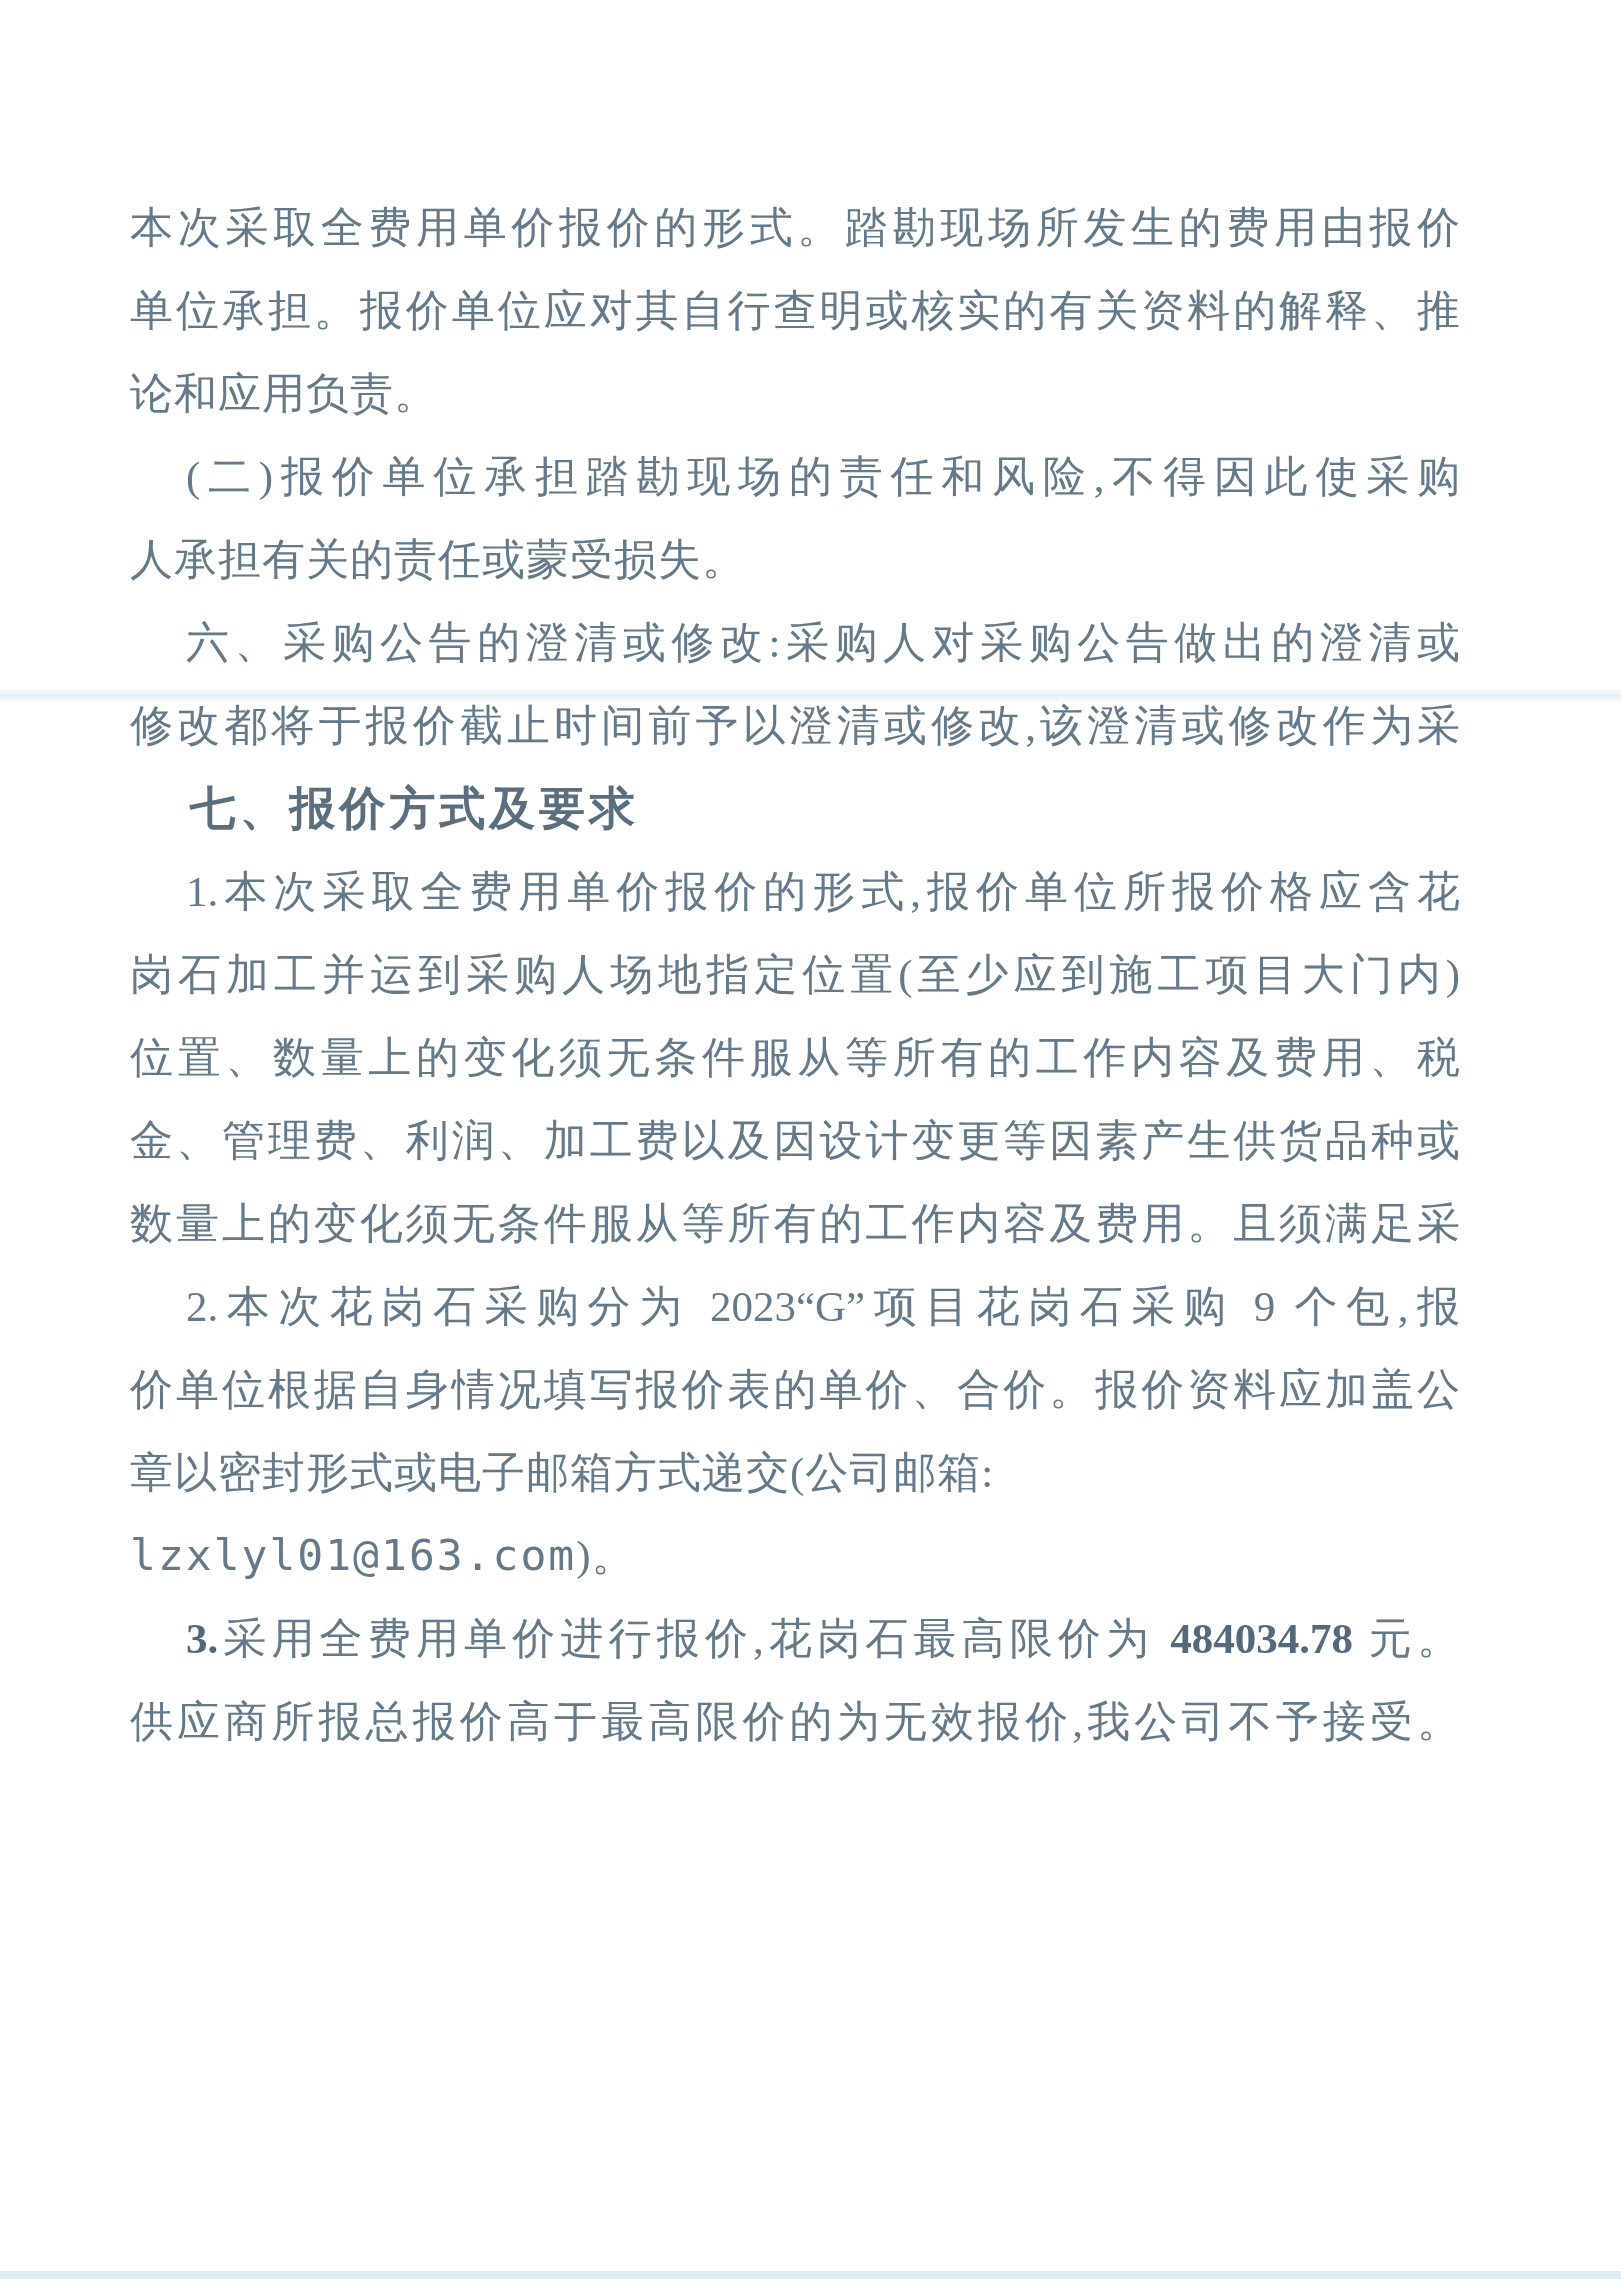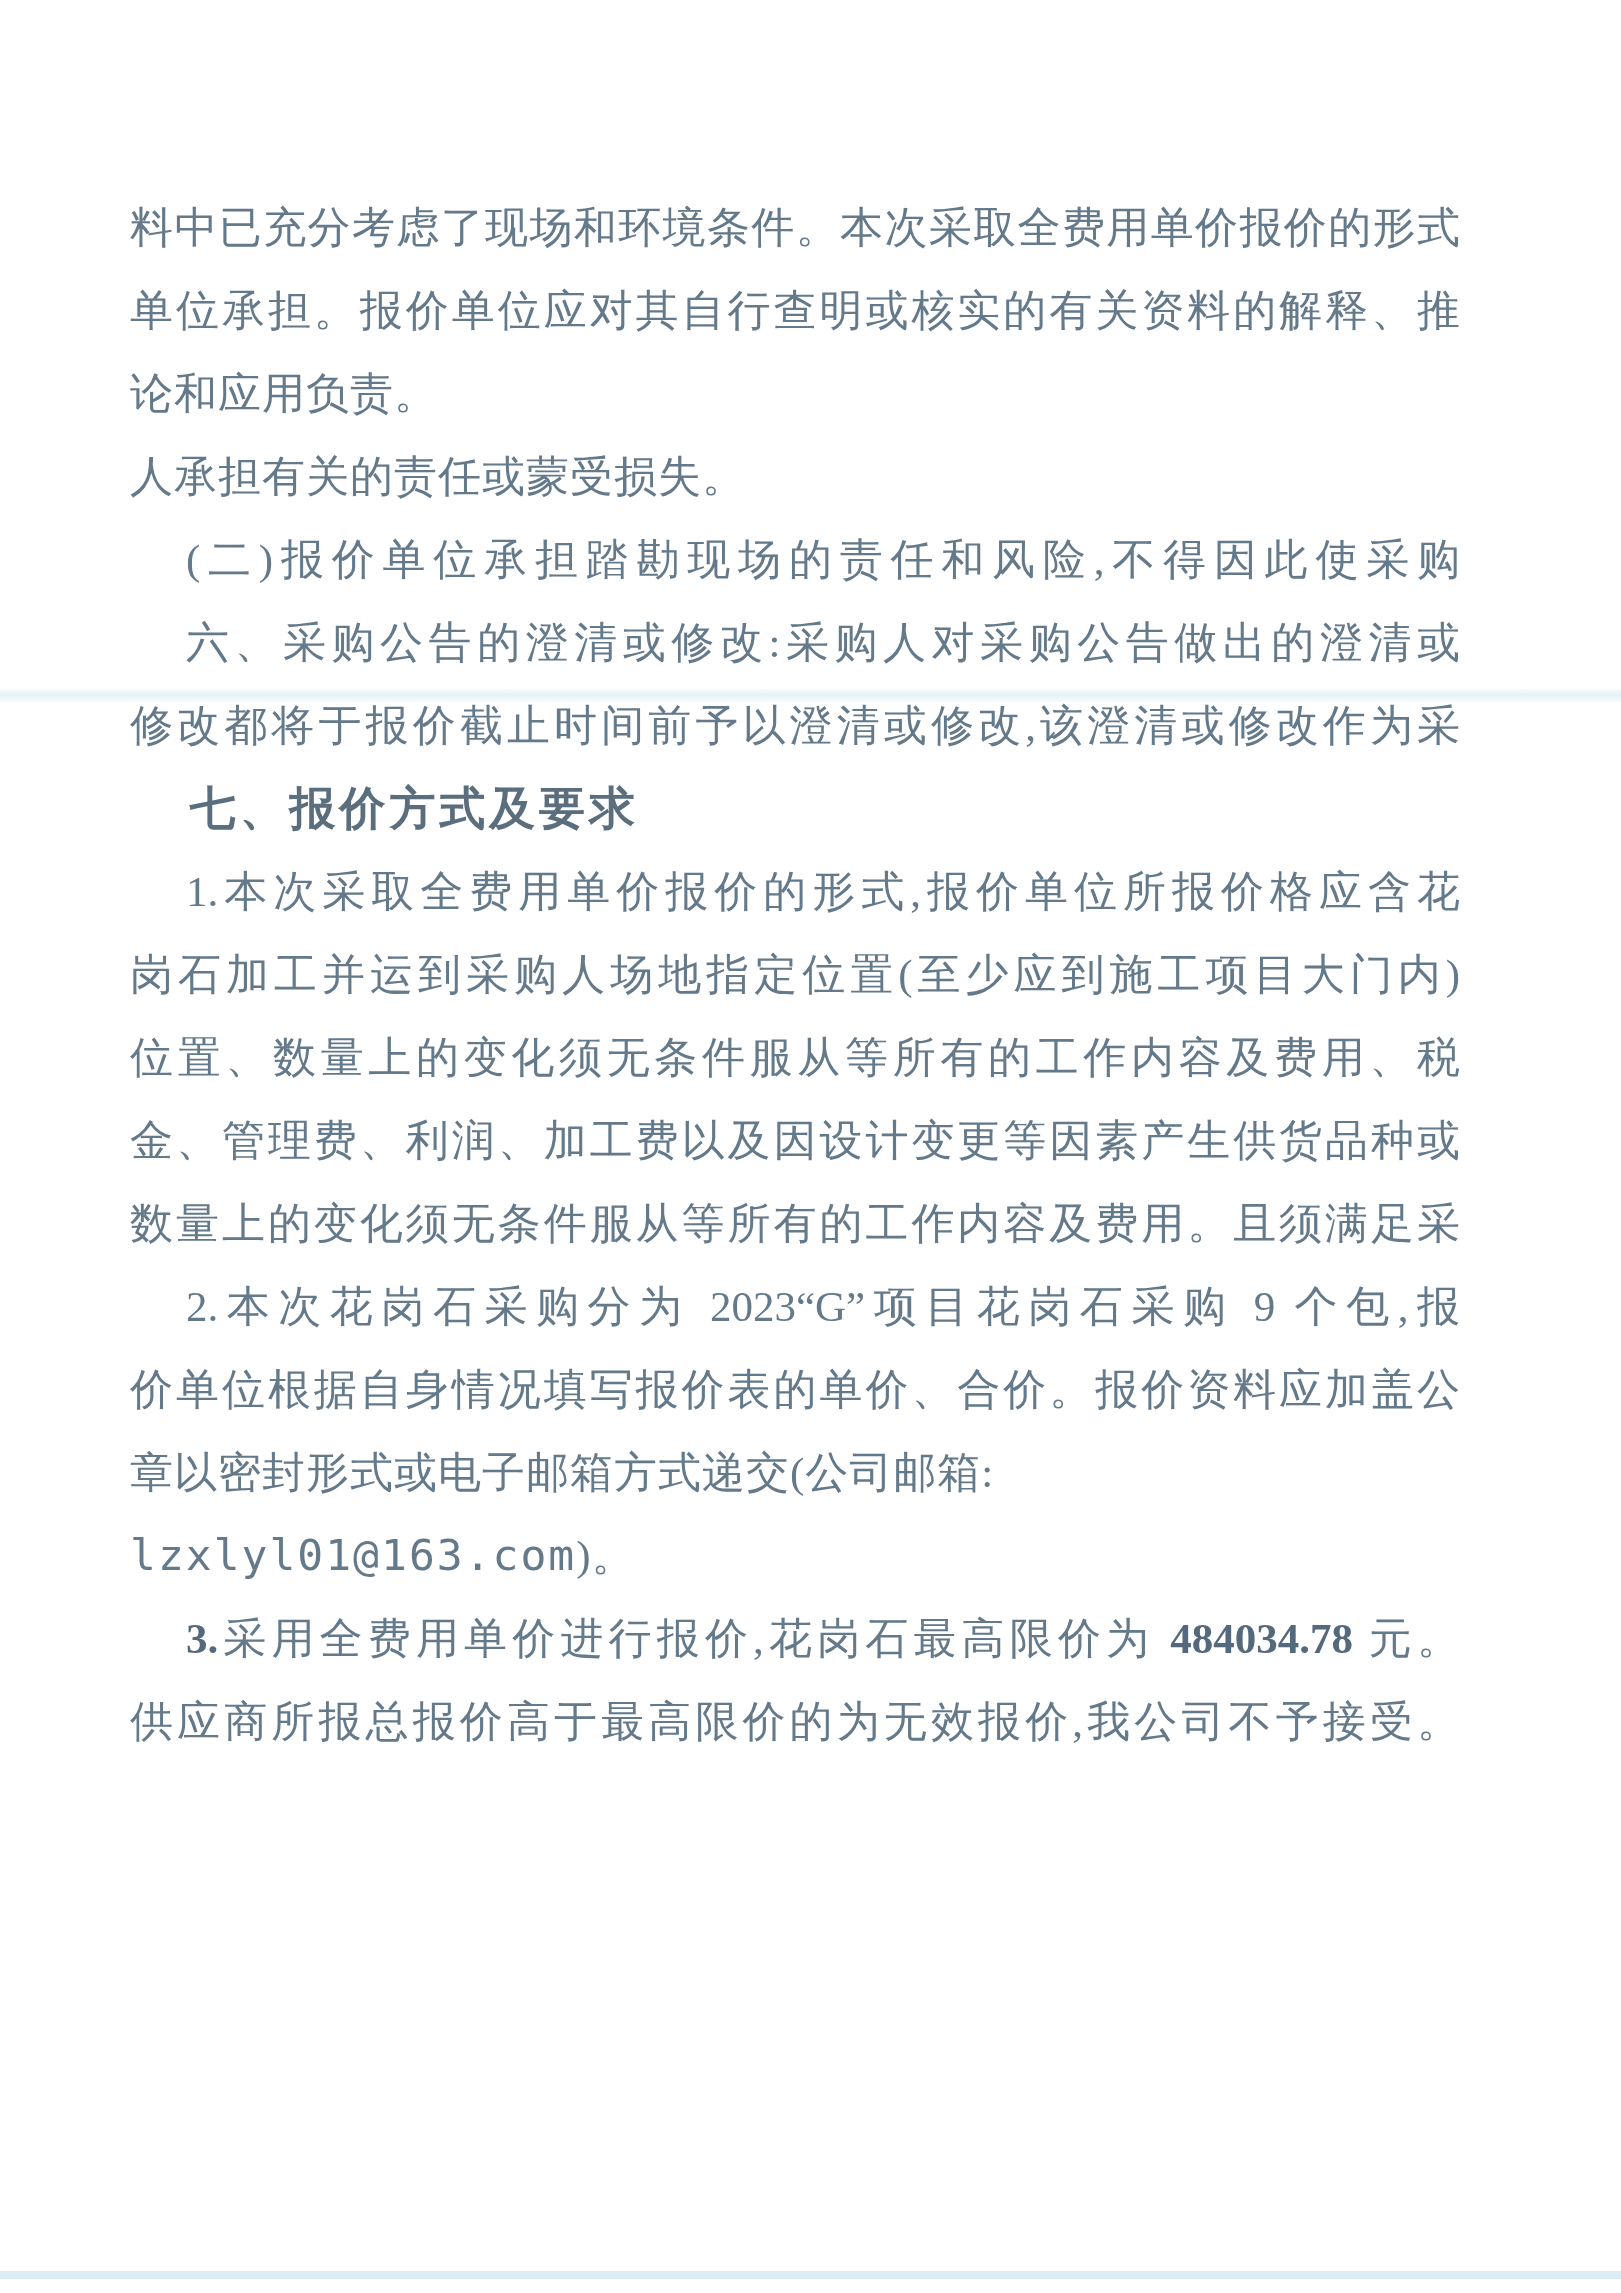--- a/index.html
+++ b/index.html
@@ -71,25 +71,25 @@
     letter-spacing: 2px;
   }
 </style>
 </head>
 <body>
 
 <div class="page">
   <div class="scan-band band-mid"></div>
   <div class="scan-band band-bottom"></div>
   <div class="doc-body">
-      <div class="line body justify"><span>料中已充分考虑了现场和环境条件。本次采取全费用单价报价的形式</span></div>
+      <div class="line body justify"><span>本次采取全费用单价报价的形式。踏勘现场所发生的费用由报价</span></div>
       <div class="line body justify"><span>单位承担。报价单位应对其自行查明或核实的有关资料的解释、推</span></div>
       <div class="line body"><span>论和应用负责。</span></div>
+      <div class="line body indent justify"><span>(二)报价单位承担踏勘现场的责任和风险,不得因此使采购</span></div>
       <div class="line body"><span>人承担有关的责任或蒙受损失。</span></div>
-      <div class="line body indent justify"><span>(二)报价单位承担踏勘现场的责任和风险,不得因此使采购</span></div>
       <div class="line body indent justify"><span>六、采购公告的澄清或修改:采购人对采购公告做出的澄清或</span></div>
       <div class="line body justify"><span>修改都将于报价截止时间前予以澄清或修改,该澄清或修改作为采</span></div>
       <div class="line heading indent"><span>七、报价方式及要求</span></div>
       <div class="line body indent justify"><span>1.本次采取全费用单价报价的形式,报价单位所报价格应含花</span></div>
       <div class="line body justify"><span>岗石加工并运到采购人场地指定位置(至少应到施工项目大门内)</span></div>
       <div class="line body justify"><span>位置、数量上的变化须无条件服从等所有的工作内容及费用、税</span></div>
       <div class="line body justify"><span>金、管理费、利润、加工费以及因设计变更等因素产生供货品种或</span></div>
       <div class="line body justify"><span>数量上的变化须无条件服从等所有的工作内容及费用。且须满足采</span></div>
       <div class="line body indent justify"><span>2.本次花岗石采购分为 2023“G”项目花岗石采购 9 个包,报</span></div>
       <div class="line body justify"><span>价单位根据自身情况填写报价表的单价、合价。报价资料应加盖公</span></div>

